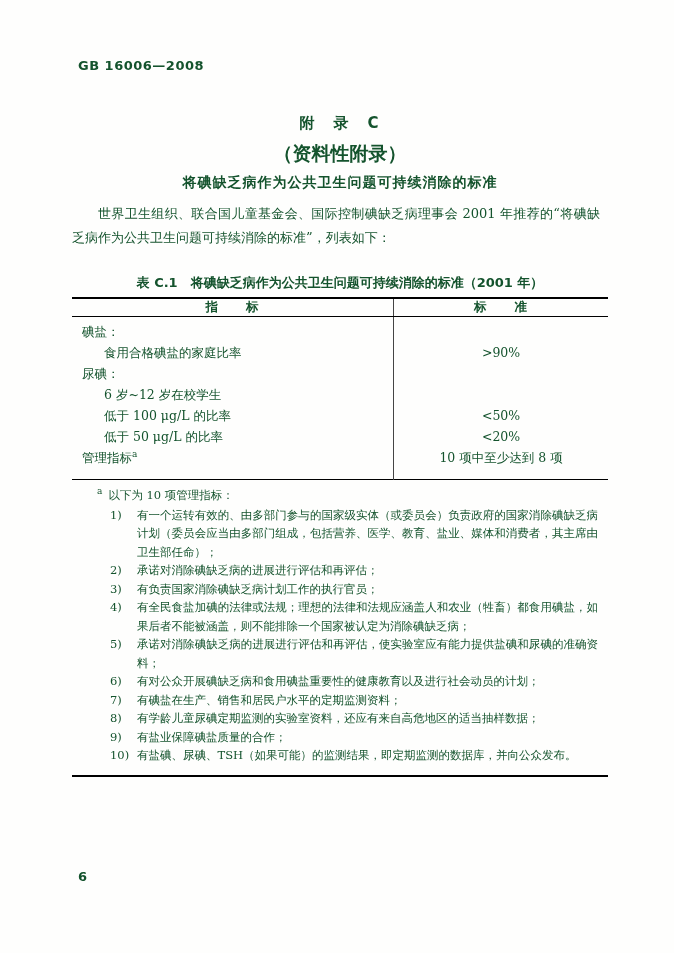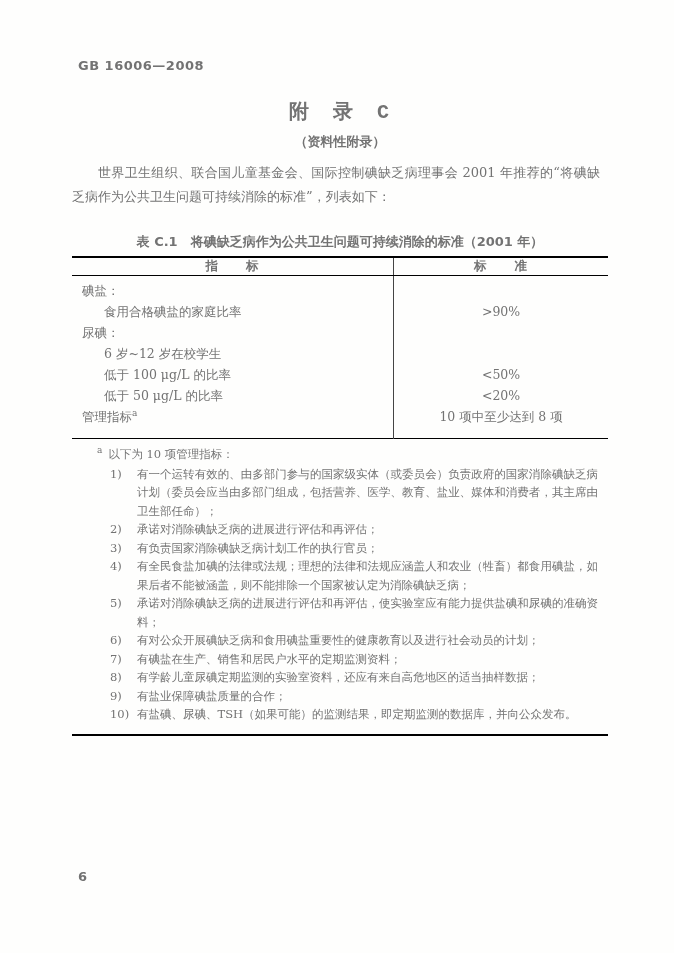--- a/index.html
+++ b/index.html
@@ -1,21 +1,21 @@
 <!DOCTYPE html>
 <html lang="zh"><head>
 <meta charset="utf-8">
 <style>
   html,body{margin:0;padding:0;background:#e9e9e7;}
   .page{
     position:relative;
     width:674px;height:953px;
     margin:0 auto;
     background:#fefefd;
-    color:#737373;
+    color:#14532d;
     font-family:"DejaVu Serif","Liberation Serif",serif;
     overflow:hidden;
     box-sizing:border-box;
   }
   .content{
     position:absolute;
     left:72px;right:66px;top:0;
   }
   .doc-number{
     display:inline-block;
@@ -24,22 +24,22 @@
     font-weight:bold;
     font-size:13px;
     letter-spacing:.5px;
   }
   .ttl{
     text-align:center;
     font-family:"DejaVu Sans","Liberation Sans",sans-serif;
     font-weight:bold;
     margin:0;
   }
-  .appendix-title{font-size:20px;margin-top:24px;letter-spacing:2px;font-family:Liberation Mono, monospace;}
-  .appendix-subtitle{font-size:13px;margin-top:8px;}
+  .appendix-title{font-size:15px;margin-top:40px;letter-spacing:2px;}
+  .appendix-subtitle{font-size:19px;margin-top:8px;}
   .appendix-heading{font-size:14px;margin-top:7px;letter-spacing:1px;}
   .intro{
     font-size:13px;
     line-height:24px;
     text-align:justify;
     text-indent:2em;
     margin:10px 8px 0 0;
   }
   .table-caption{
     text-align:center;
@@ -113,20 +113,21 @@
 </head>
 <body>
 
 <div class="page">
   <div class="content">
 
     <span class="doc-number">GB 16006—2008</span>
 
     <div class="ttl appendix-title">附　录　C</div>
     <div class="ttl appendix-subtitle">（资料性附录）</div>
+    <div class="ttl appendix-heading">将碘缺乏病作为公共卫生问题可持续消除的标准</div>
 
     <p class="intro">世界卫生组织、联合国儿童基金会、国际控制碘缺乏病理事会 2001 年推荐的“将碘缺乏病作为公共卫生问题可持续消除的标准”，列表如下：</p>
 
     <div class="table-caption">表 C.1　将碘缺乏病作为公共卫生问题可持续消除的标准（2001 年）</div>
 
     <table class="standards-table">
       <thead>
         <tr>
           <th class="c1">指　　标</th>
           <th class="c2">标　　准</th>

